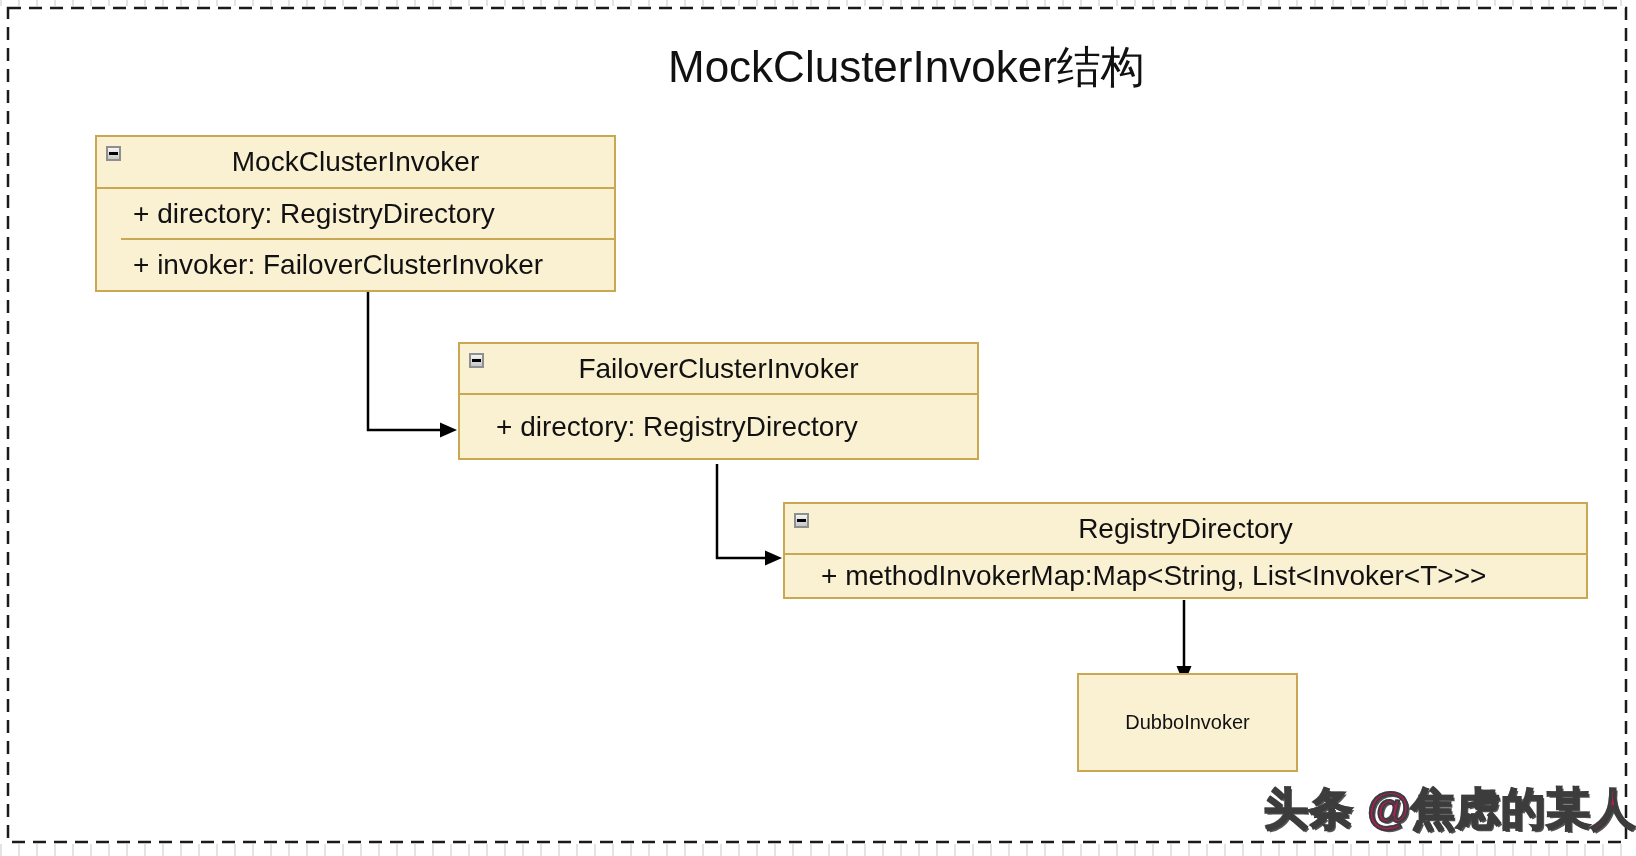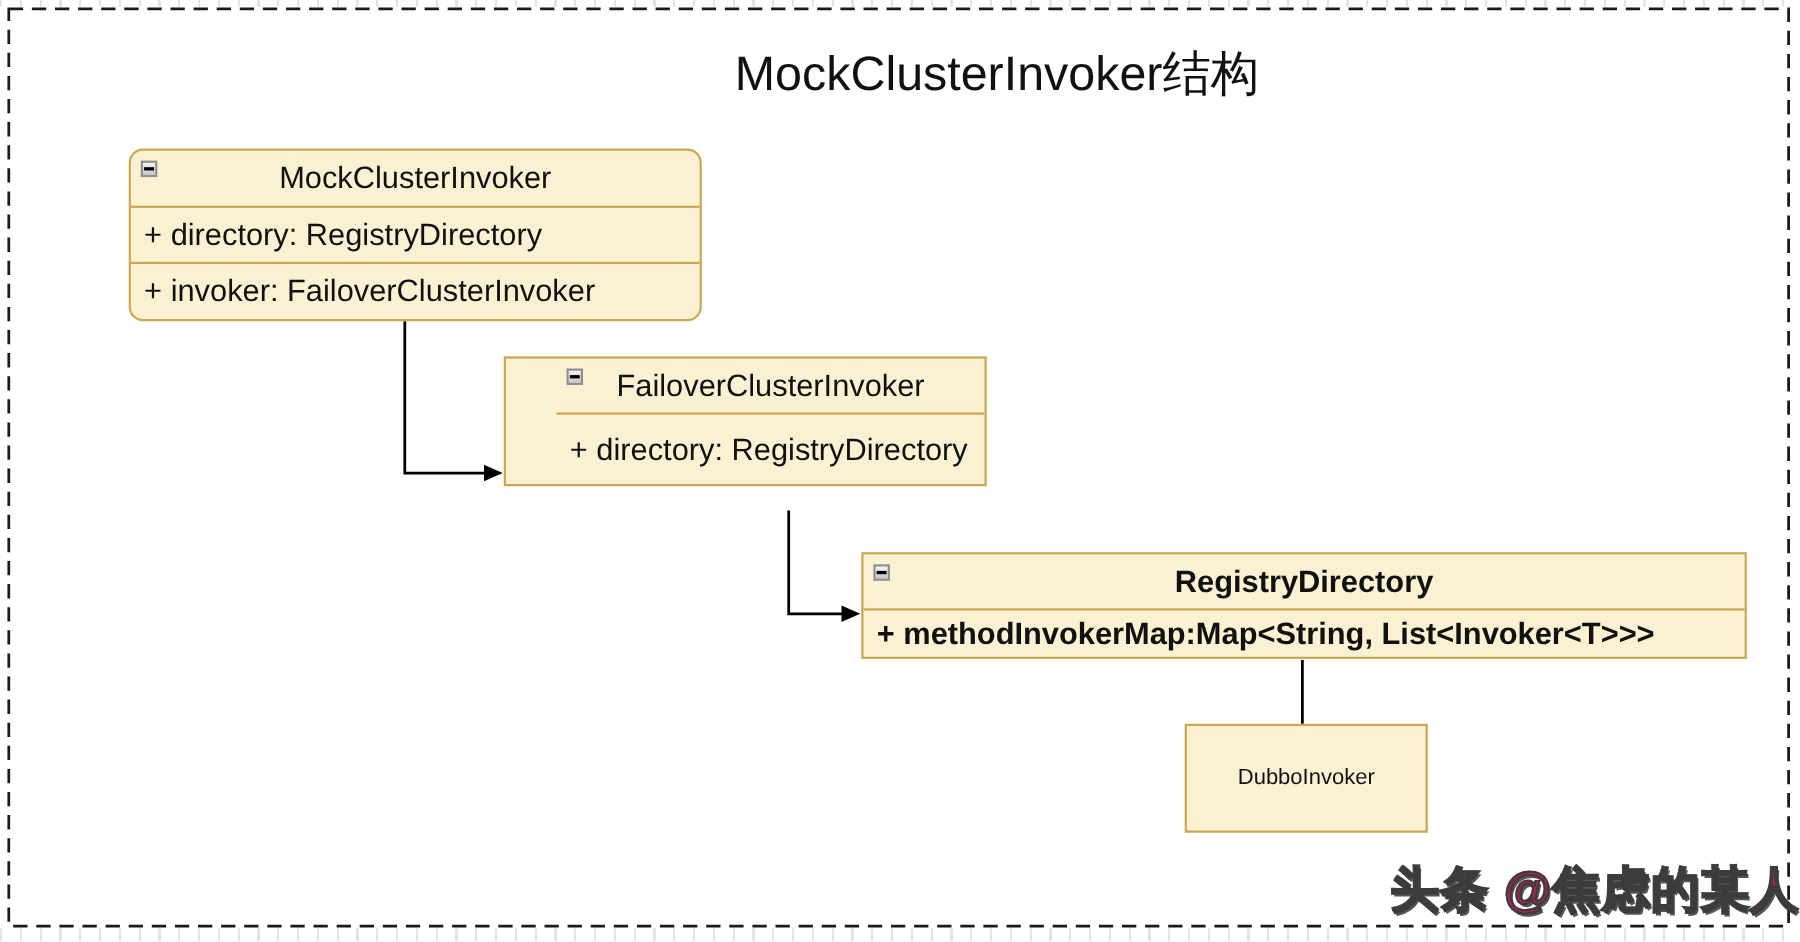--- a/index.html
+++ b/index.html
@@ -63,38 +63,39 @@
     align-items: center;
     justify-content: center;
     border-bottom: 2px solid var(--box-border, #C9A753);
     white-space: nowrap;
   }
   .uml-attr {
     display: flex;
     align-items: center;
     padding-left: 12px;
     white-space: nowrap;
+    margin-left: 24px;
   }
   .uml-attr + .uml-attr { border-top: 2px solid var(--box-border, #C9A753); }
 
-  .box1 { left: 117px; top: 135px; width: 521px; height: 157px; border-radius: 13px; }
+  .box1 { left: 95px; top: 135px; width: 521px; height: 157px; }
   .box1 .uml-header { height: 50px; }
   .box1 .uml-attr { height: 49px; }
   .box1 .uml-attr:last-child { height: 50px; }
 
-  .box2 { left: 458px; top: 324px; width: 439px; height: 118px; padding-left: 46px; }
+  .box2 { left: 458px; top: 342px; width: 521px; height: 118px; }
   .box2 .uml-header { height: 49px; }
   .box2 .uml-attr { height: 63px; }
 
-  .box3 { left: 783px; top: 502px; width: 805px; height: 97px; font-weight: bold; }
+  .box3 { left: 783px; top: 502px; width: 805px; height: 97px; }
   .box3 .uml-header { height: 49px; }
   .box3 .uml-attr { height: 42px; text-align: right; }
 
   .box4 {
-    left: 1077px; top: 658px; width: 221px; height: 99px;
+    left: 1077px; top: 673px; width: 221px; height: 99px;
     display: flex; align-items: center; justify-content: center;
     font-size: 20px;
   }
 
   .collapse-btn {
     position: absolute;
     left: 9px; top: 9px;
     width: 15px; height: 15px;
     box-sizing: border-box;
     background: linear-gradient(#f5f5f5, #c6c6c6);

